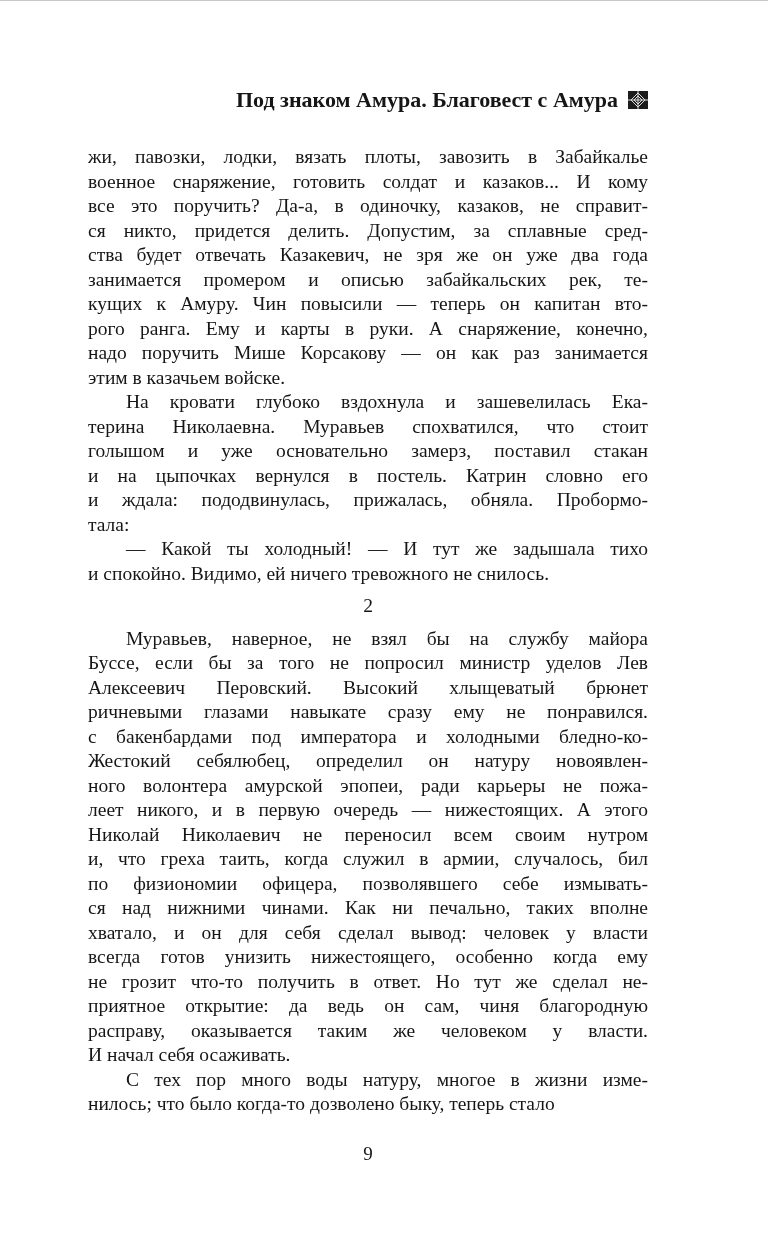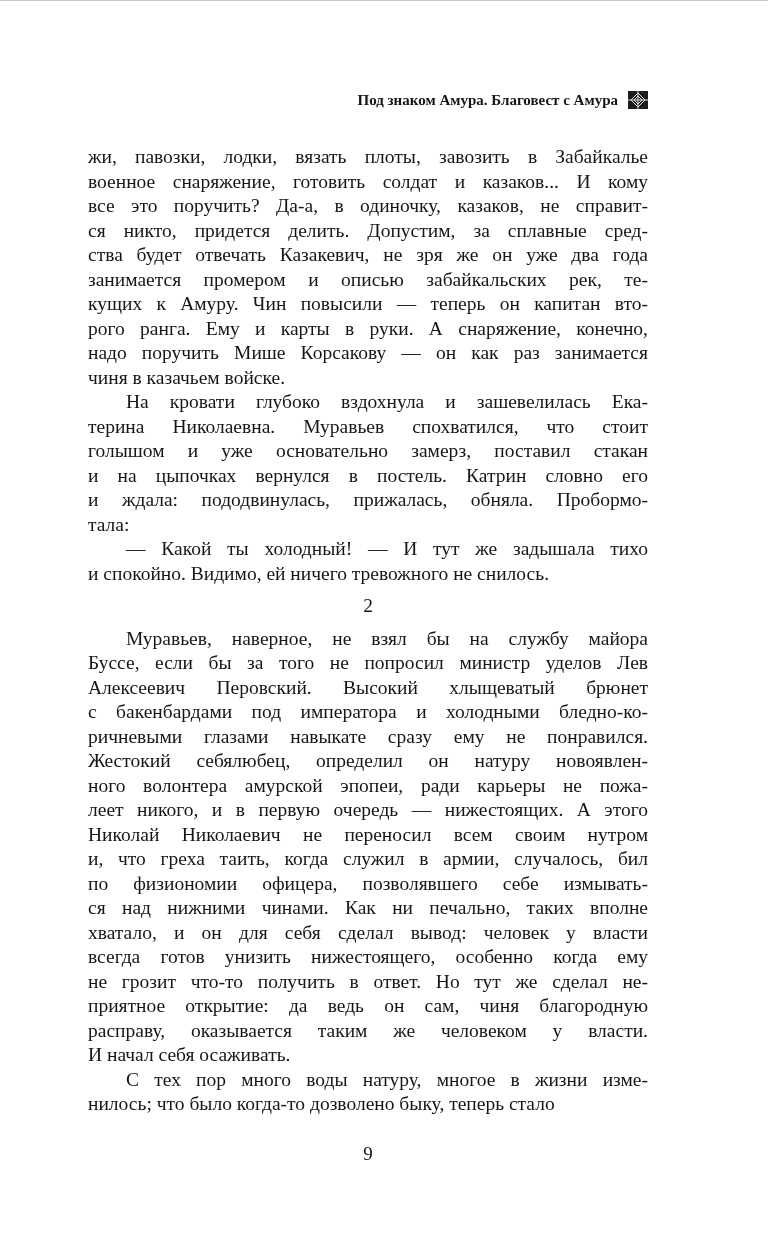--- a/index.html
+++ b/index.html
@@ -20,21 +20,21 @@
     overflow: hidden;
     border-top: 1px solid #c9c9c9;
   }
   .running-head {
     display: flex;
     justify-content: flex-end;
     align-items: center;
     gap: 10px;
     width: 560px;
     font-weight: bold;
-    font-size: 15px;
+    font-size: 22px;
     line-height: 22px;
     white-space: nowrap;
   }
   .ornament {
     display: inline-block;
     width: 20px;
     height: 18px;
     flex: 0 0 auto;
   }
   .body-text {
@@ -91,41 +91,41 @@
       <div class="paragraph">
         <div class="line">жи, павозки, лодки, вязать плоты, завозить в Забайкалье</div>
         <div class="line">военное снаряжение, готовить солдат и казаков... И кому</div>
         <div class="line">все это поручить? Да-а, в одиночку, казаков, не справит-</div>
         <div class="line">ся никто, придется делить. Допустим, за сплавные сред-</div>
         <div class="line">ства будет отвечать Казакевич, не зря же он уже два года</div>
         <div class="line">занимается промером и описью забайкальских рек, те-</div>
         <div class="line">кущих к Амуру. Чин повысили — теперь он капитан вто-</div>
         <div class="line">рого ранга. Ему и карты в руки. А снаряжение, конечно,</div>
         <div class="line">надо поручить Мише Корсакову — он как раз занимается</div>
-        <div class="line last">чиня в казачьем войске.</div>
+        <div class="line last">этим в казачьем войске.</div>
       </div>
       <div class="paragraph">
         <div class="line indent">На кровати глубоко вздохнула и зашевелилась Ека-</div>
         <div class="line">терина Николаевна. Муравьев спохватился, что стоит</div>
         <div class="line">голышом и уже основательно замерз, поставил стакан</div>
         <div class="line">и на цыпочках вернулся в постель. Катрин словно его</div>
         <div class="line">и ждала: пододвинулась, прижалась, обняла. Пробормо-</div>
         <div class="line last">тала:</div>
       </div>
       <div class="paragraph">
         <div class="line indent">— Какой ты холодный! — И тут же задышала тихо</div>
         <div class="line last">и спокойно. Видимо, ей ничего тревожного не снилось.</div>
       </div>
       <div class="section-heading">2</div>
       <div class="paragraph">
         <div class="line indent">Муравьев, наверное, не взял бы на службу майора</div>
         <div class="line">Буссе, если бы за того не попросил министр уделов Лев</div>
         <div class="line">Алексеевич Перовский. Высокий хлыщеватый брюнет</div>
+        <div class="line">ричневыми глазами навыкате сразу ему не понравился.</div>
         <div class="line">с бакенбардами под императора и холодными бледно-ко-</div>
-        <div class="line">ричневыми глазами навыкате сразу ему не понравился.</div>
         <div class="line">Жестокий себялюбец, определил он натуру новоявлен-</div>
         <div class="line">ного волонтера амурской эпопеи, ради карьеры не пожа-</div>
         <div class="line">леет никого, и в первую очередь — нижестоящих. А этого</div>
         <div class="line">Николай Николаевич не переносил всем своим нутром</div>
         <div class="line">и, что греха таить, когда служил в армии, случалось, бил</div>
         <div class="line">по физиономии офицера, позволявшего себе измывать-</div>
         <div class="line">ся над нижними чинами. Как ни печально, таких вполне</div>
         <div class="line">хватало, и он для себя сделал вывод: человек у власти</div>
         <div class="line">всегда готов унизить нижестоящего, особенно когда ему</div>
         <div class="line">не грозит что-то получить в ответ. Но тут же сделал не-</div>

